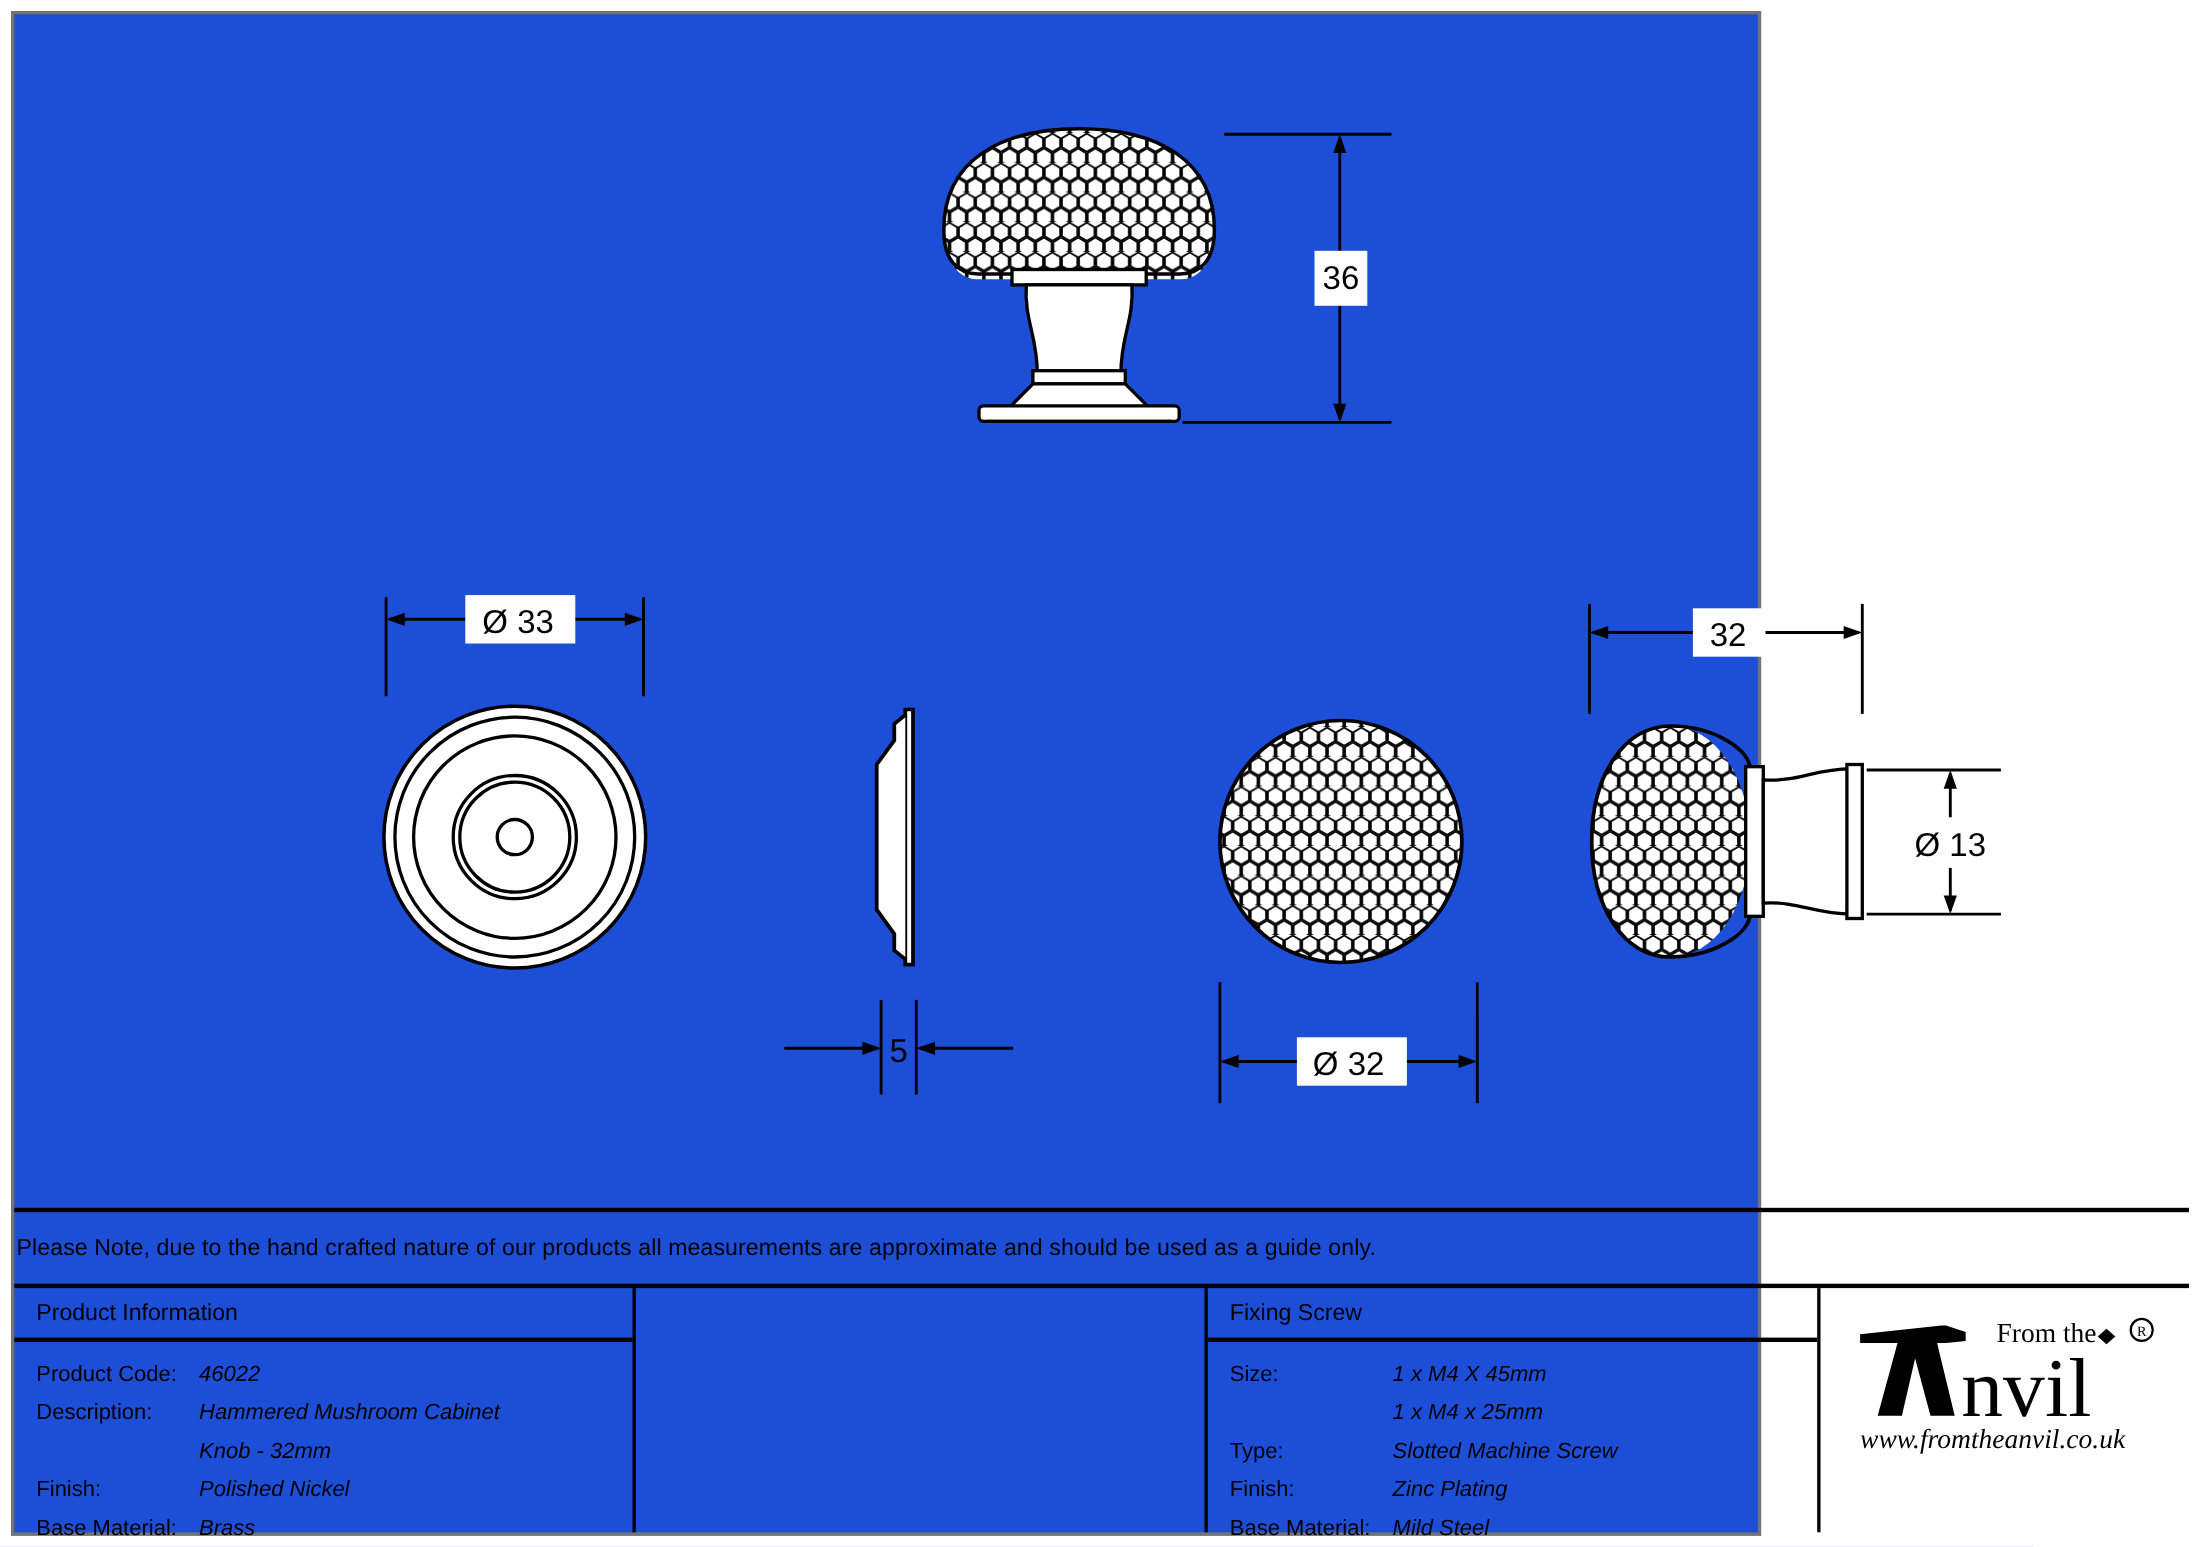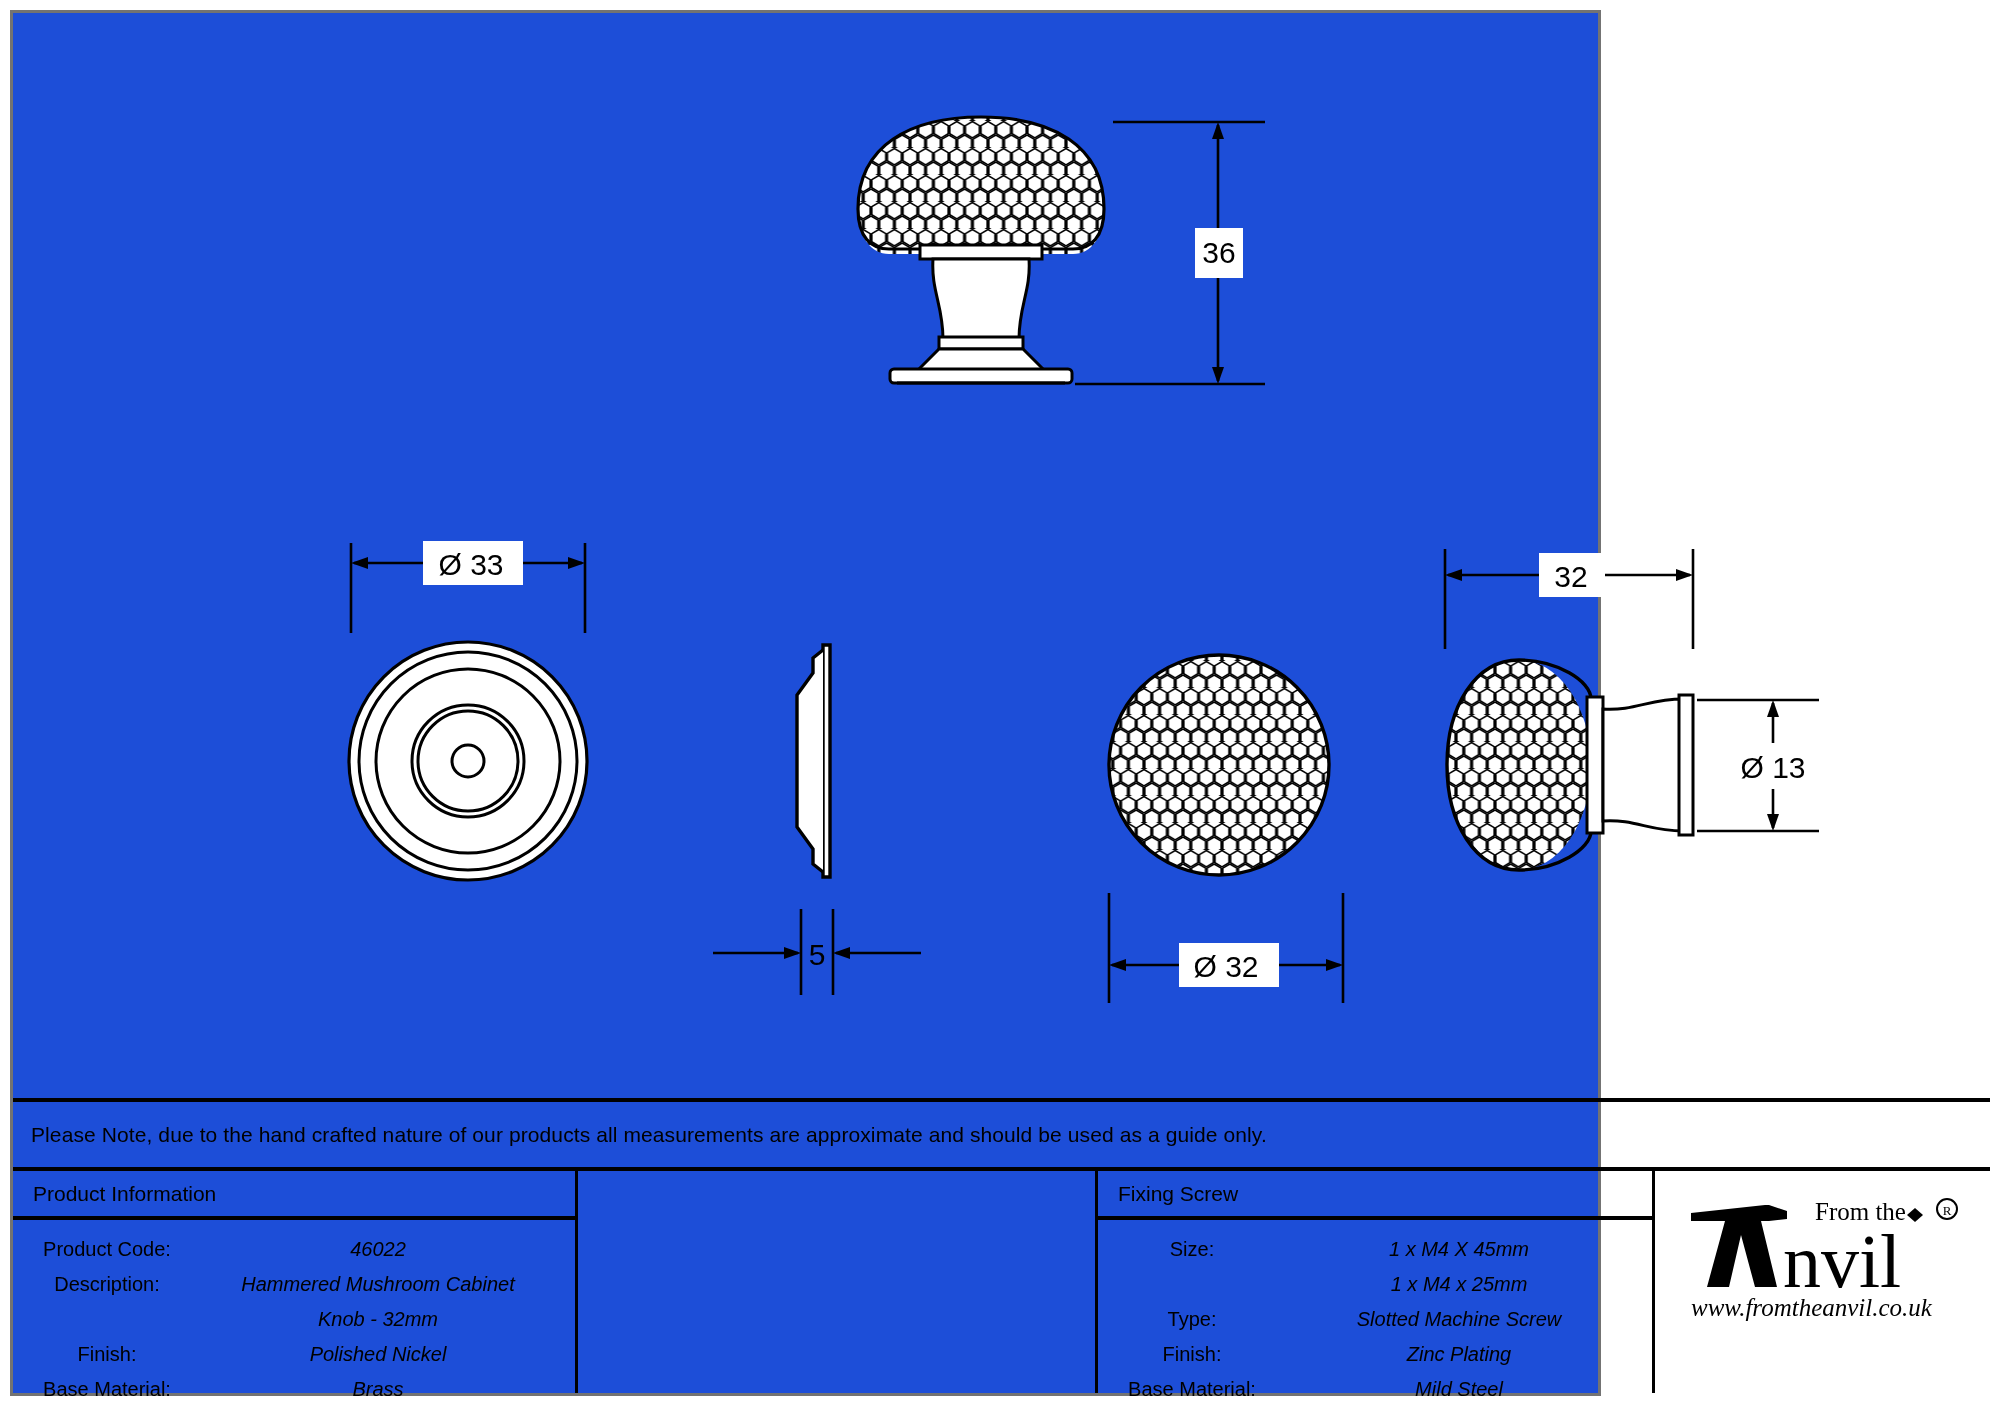--- a/index.html
+++ b/index.html
@@ -37,33 +37,32 @@
   #note-band {
     position: absolute;
     left: 0; top: 1085px;
     width: 1977px; height: 73px;
     border-top: 4px solid #000;
     border-bottom: 4px solid #000;
     display: flex;
     align-items: center;
   }
   #note-text {
-    padding-left: 18px;
+    padding-left: 2px;
     font-size: 21px;
     color: #000;
     letter-spacing: 0.1px;
   }
 
   
   #info-table {
     position: absolute;
     left: 0; top: 1158px;
     width: 1977px; height: 222px;
     display: flex;
-    text-align: center;
   }
   .col { position: relative; height: 100%; }
   .col-sep { border-right: 3px solid #000; }
   .col-prod { width: 565px; }
   .col-pack { width: 520px; }
   .col-fix  { width: 557px; }
   .col-logo { width: 335px; }
 
   .col-head {
     height: 49px;

